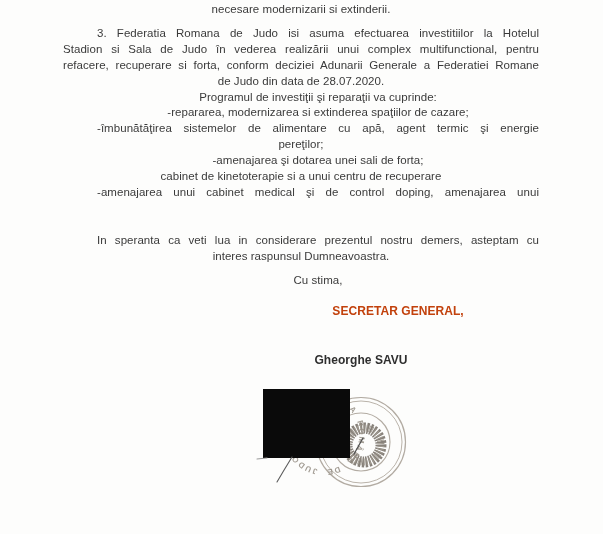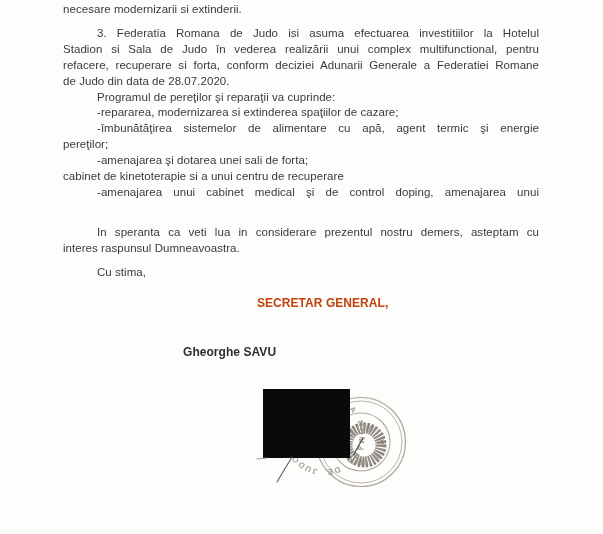--- a/index.html
+++ b/index.html
@@ -8,25 +8,25 @@
     width:603px;height:534px;
     background:#fdfdfc;
     overflow:hidden;
     font-family:"Liberation Sans","DejaVu Sans",sans-serif;
   }
   .letter-body{
     position:absolute;left:63px;top:2px;width:476px;
     font-size:11.5px;line-height:15.9px;color:#3a3a3a;
     letter-spacing:.05px;
   }
-  .ln{min-height:15.9px;}
+  .ln{min-height:15.9px;text-align:center;}
   .ind{padding-left:34px;}
   .j{text-align:justify;text-align-last:justify;}
   .mt2{margin-top:8px;}
-  .g1{margin-top:24px;}
+  .g1{margin-top:32px;}
   .g2{margin-top:8px;}
   .sig-title{margin-top:15px;margin-left:194px;font-weight:bold;font-size:12px;color:#c2410c;}
   .sig-name{margin-top:33px;margin-left:120px;font-weight:bold;font-size:12px;color:#2e2e2e;}
   .sig-graphic{position:absolute;left:240px;top:385px;width:180px;height:115px;}
   .stamp-text{
     font-family:"Liberation Sans","DejaVu Sans",sans-serif;
     font-size:8px;font-weight:bold;
     letter-spacing:1.5px;word-spacing:4px;
     opacity:.85;
   }
@@ -35,21 +35,21 @@
 <body>
 
 <div class="page">
 
   <div class="letter-body">
     <div class="ln">necesare modernizarii si extinderii.</div>
     <div class="ln ind j mt2">3. Federatia Romana de Judo isi asuma efectuarea investitiilor la Hotelul</div>
     <div class="ln j">Stadion si Sala de Judo în vederea realizării unui complex multifunctional, pentru</div>
     <div class="ln j">refacere, recuperare si forta, conform deciziei Adunarii Generale a Federatiei Romane</div>
     <div class="ln">de Judo din data de 28.07.2020.</div>
-    <div class="ln ind">Programul de pereţilor şi reparaţii va cuprinde:</div>
+    <div class="ln ind">Programul de investiţii şi reparaţii va cuprinde:</div>
     <div class="ln ind">-repararea, modernizarea si extinderea spaţiilor de cazare;</div>
     <div class="ln ind j">-îmbunătăţirea sistemelor de alimentare cu apă, agent termic şi energie</div>
     <div class="ln">pereţilor;</div>
     <div class="ln ind">-amenajarea şi dotarea unei sali de forta;</div>
     <div class="ln">cabinet de kinetoterapie si a unui centru de recuperare</div>
     <div class="ln ind j">-amenajarea unui cabinet medical şi de control doping, amenajarea unui</div>
     <div class="ln ind j g1">In speranta ca veti lua in considerare prezentul nostru demers, asteptam cu</div>
     <div class="ln">interes raspunsul Dumneavoastra.</div>
     <div class="ln ind g2">Cu stima,</div>
     <div class="ln sig-title">SECRETAR GENERAL,</div>

